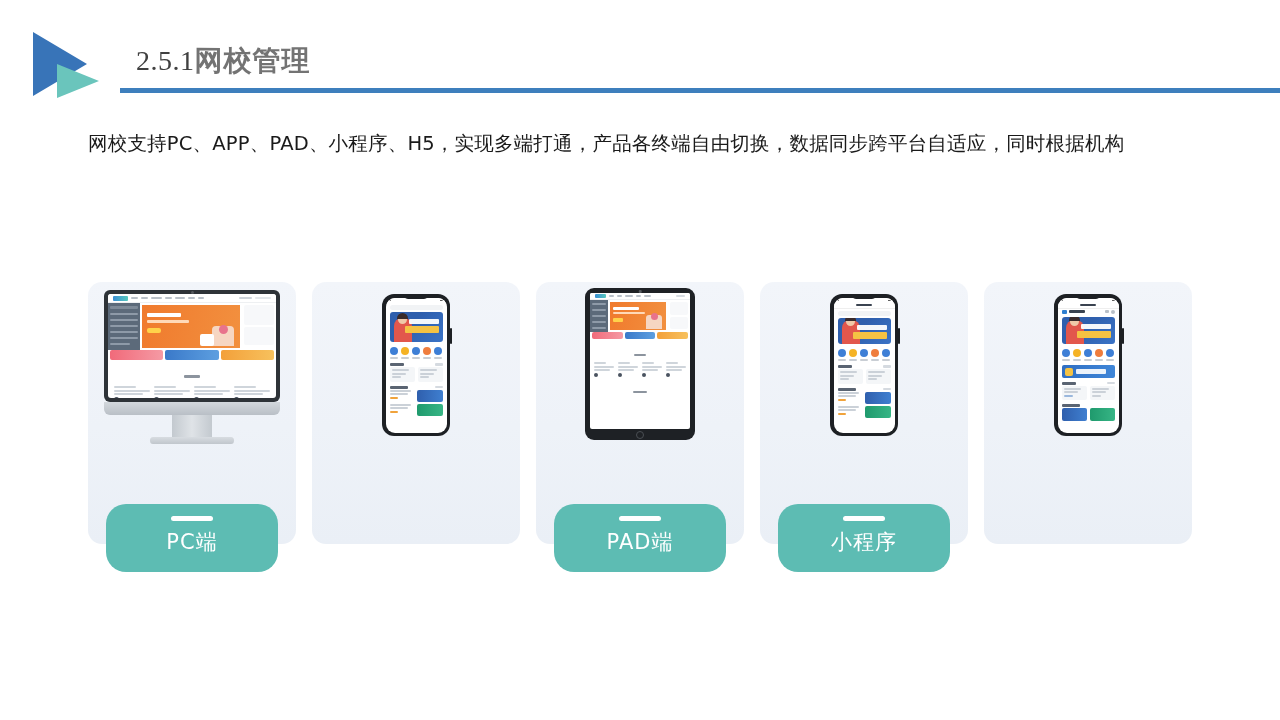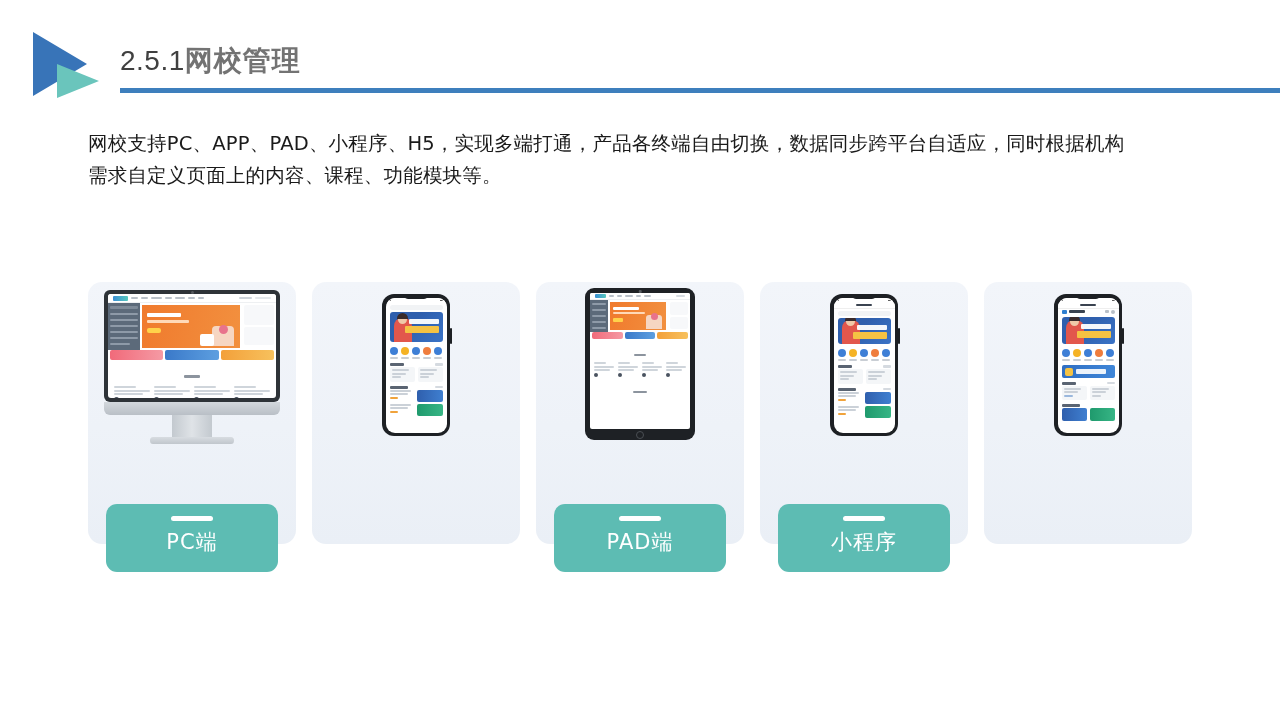--- a/index.html
+++ b/index.html
@@ -12,21 +12,22 @@
   }
   .slide { position: relative; width: 1280px; height: 720px; background: #fff; }
 
   
   .logo-mark { position: absolute; left: 27px; top: 30px; width: 78px; height: 70px; }
   .logo-mark svg { display: block; }
 
   .title-wrap { position: absolute; left: 120px; top: 42px; height: 46px; display: flex; align-items: baseline; }
   .title-num {
     font-size: 28px; color: #404040; font-weight: 400; letter-spacing: .5px;
-    font-family: Liberation Sans, sans-serif;
+    font-family: Liberation Serif, serif;
+    margin-left: 16px;
   }
   .title-main {
     font-size: 28px; color: #737373; font-weight: 700; letter-spacing: 1px;
     font-family: "DejaVu Sans", "Liberation Sans", sans-serif;
   }
   .title-rule { position: absolute; left: 120px; top: 88px; width: 1160px; height: 5px; background: #3e7fbd; }
 
   
   .brand { position: absolute; right: 12px; top: 33px; display: flex; align-items: center; height: 46px; }
   .brand-cloud { position: relative; width: 36px; height: 34px; margin-right: 2px; }
@@ -47,21 +48,21 @@
 
   
   .cards { position: absolute; left: 88px; top: 282px; width: 1104px; height: 300px; }
   .card {
     position: absolute; top: 0; width: 208px; height: 262px; border-radius: 14px;
     background: linear-gradient(180deg,#f2f5fa 0%, #eef2f8 55%, #eaeff6 100%);
   }
   .card-stage { position: absolute; left: 0; top: 0; width: 208px; height: 180px; }
 
   .label-box {
-    position: absolute; width: 172px; height: 68px; border-radius: 11px;
+    position: absolute; width: 172px; height: 68px; border-radius: 20px;
     background: #5dbcb3; top: 222px; left: 18px;
     display: flex; align-items: center; justify-content: center;
   }
   .label-bar { position: absolute; top: 12px; left: 50%; transform: translateX(-50%);
                width: 42px; height: 5px; border-radius: 3px; background: #ffffff; }
   .label-text { color: #ffffff; font-size: 21px; letter-spacing: 1px; margin-top: 8px;
                 font-family: "DejaVu Sans","Liberation Sans",sans-serif; font-weight: 400; }
 
   
   .mon { position: absolute; left: 16px; top: 8px; width: 176px; height: 160px; }
@@ -159,21 +160,20 @@
 
   <div class="title-wrap">
     <span class="title-num">2.5.1</span>
     <span class="title-main">网校管理</span>
   </div>
   <div class="title-rule"></div>
 
 
   <div class="body-copy">
     <div>网校支持PC、APP、PAD、小程序、H5，实现多端打通，产品各终端自由切换，数据同步跨平台自适应，同时根据机构</div>
-    <div>需求自定义页面上的内容、课程、功能模块等。</div>
   </div>
 
   <div class="cards">
 
     <div class="card" style="left:0">
       <div class="card-stage">
         <div class="mon">
           <div class="mon-bezel">
             <div class="mon-cam"></div>
             <div class="mon-screen">

